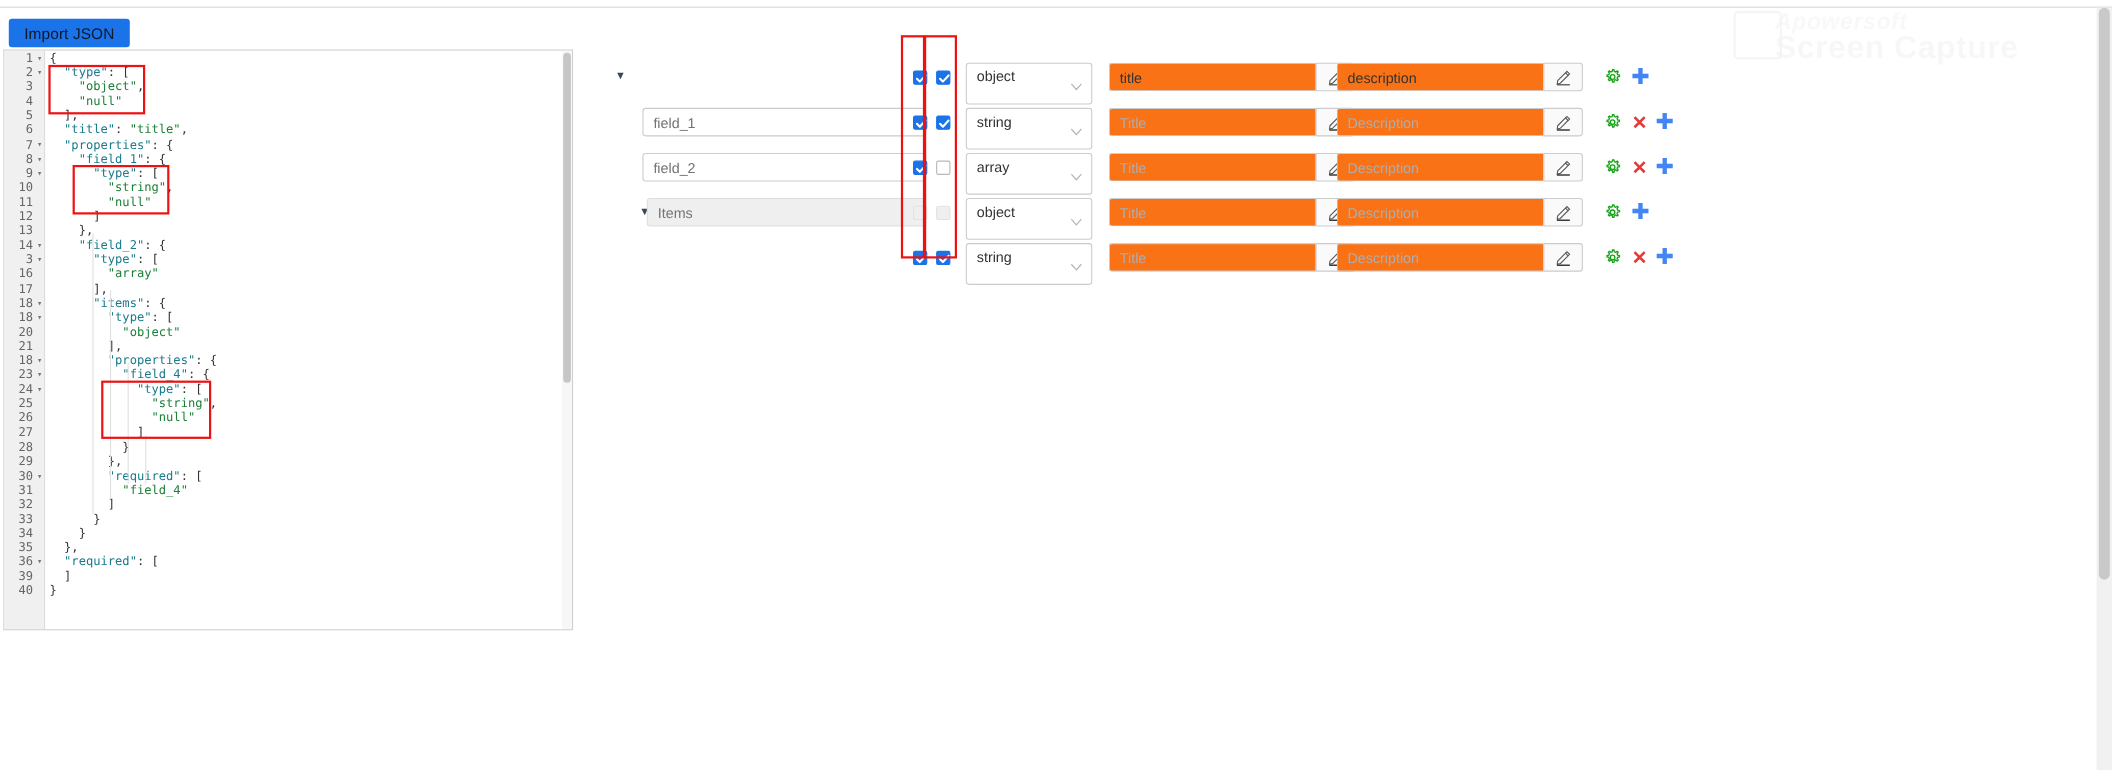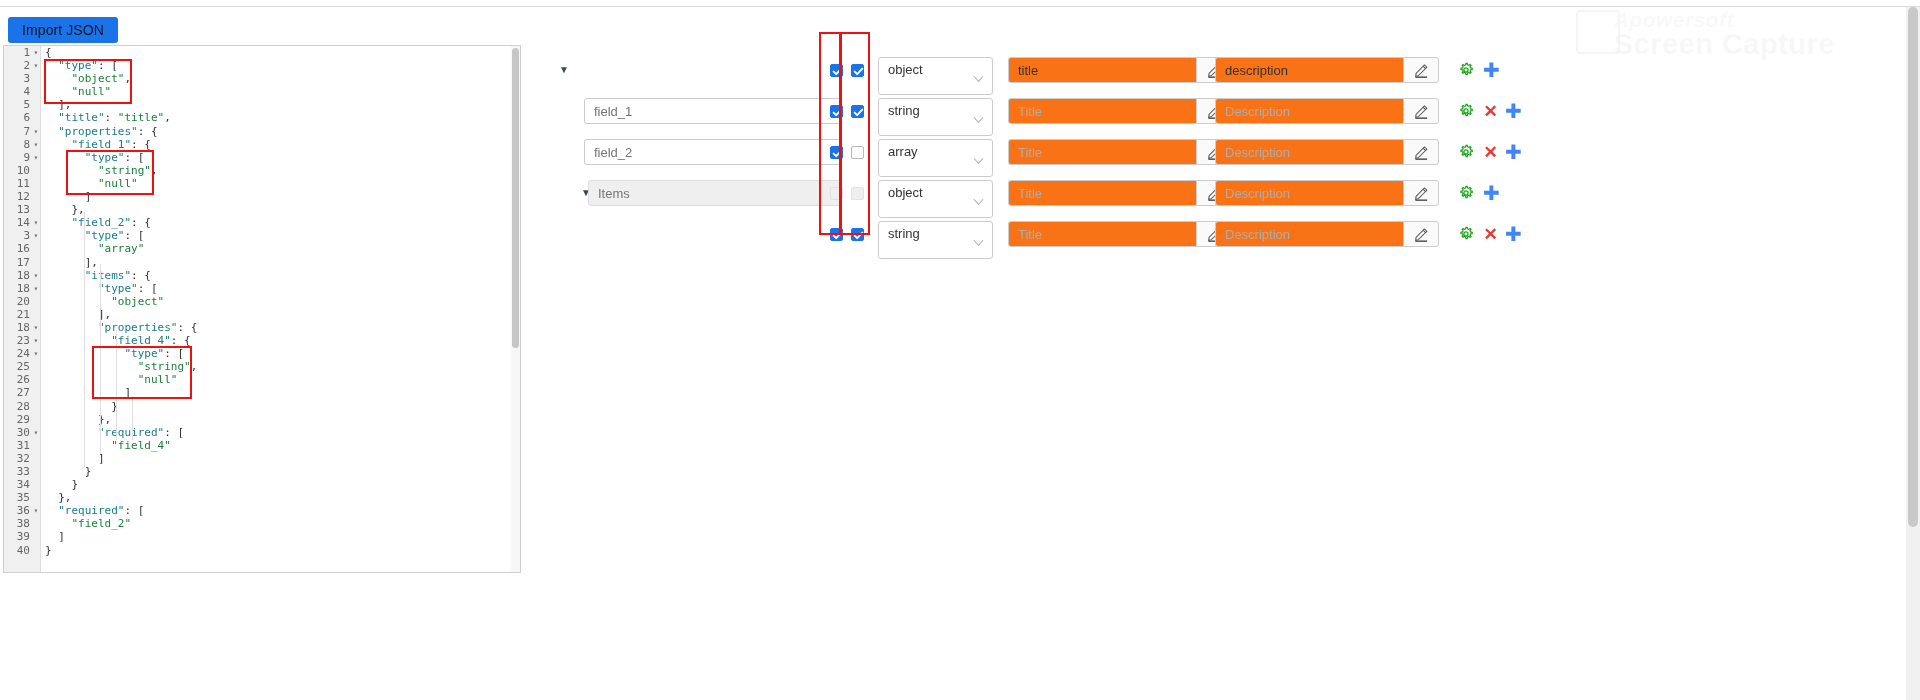--- a/index.html
+++ b/index.html
@@ -191,21 +191,20 @@
         <div class="ln"><span class="num">27</span><span class="txt">&nbsp;&nbsp;&nbsp;&nbsp;&nbsp;&nbsp;&nbsp;&nbsp;&nbsp;&nbsp;&nbsp;&nbsp;<span class="p">]</span></span></div>
         <div class="ln"><span class="num">28</span><span class="txt">&nbsp;&nbsp;&nbsp;&nbsp;&nbsp;&nbsp;&nbsp;&nbsp;&nbsp;&nbsp;<span class="p">}</span></span></div>
         <div class="ln"><span class="num">29</span><span class="txt">&nbsp;&nbsp;&nbsp;&nbsp;&nbsp;&nbsp;&nbsp;&nbsp;<span class="p">},</span></span></div>
         <div class="ln"><span class="num">30</span><span class="fold">▾</span><span class="txt">&nbsp;&nbsp;&nbsp;&nbsp;&nbsp;&nbsp;&nbsp;&nbsp;<span class="k">"required"</span><span class="p">: [</span></span></div>
         <div class="ln"><span class="num">31</span><span class="txt">&nbsp;&nbsp;&nbsp;&nbsp;&nbsp;&nbsp;&nbsp;&nbsp;&nbsp;&nbsp;<span class="s">"field_4"</span></span></div>
         <div class="ln"><span class="num">32</span><span class="txt">&nbsp;&nbsp;&nbsp;&nbsp;&nbsp;&nbsp;&nbsp;&nbsp;<span class="p">]</span></span></div>
         <div class="ln"><span class="num">33</span><span class="txt">&nbsp;&nbsp;&nbsp;&nbsp;&nbsp;&nbsp;<span class="p">}</span></span></div>
         <div class="ln"><span class="num">34</span><span class="txt">&nbsp;&nbsp;&nbsp;&nbsp;<span class="p">}</span></span></div>
         <div class="ln"><span class="num">35</span><span class="txt">&nbsp;&nbsp;<span class="p">},</span></span></div>
         <div class="ln"><span class="num">36</span><span class="fold">▾</span><span class="txt">&nbsp;&nbsp;<span class="k">"required"</span><span class="p">: [</span></span></div>
-        <div class="ln"><span class="num">38</span><span class="txt">&nbsp;&nbsp;&nbsp;&nbsp;<span class="s">"field_2"</span></span></div>
         <div class="ln"><span class="num">39</span><span class="txt">&nbsp;&nbsp;<span class="p">]</span></span></div>
         <div class="ln"><span class="num">40</span><span class="txt"><span class="p">}</span></span></div>
       </div>
     <div class="ed-sb-track">
       <div class="ed-sb-thumb"></div>
     </div>
   <div class="guide" style="left: 80px; top: 166px; height: 255px;"></div>
       <div class="guide" style="left: 96px; top: 218px; height: 190px;"></div>
       <div class="guide" style="left: 112px; top: 284px; height: 110px;"></div>
       <div class="guide" style="left: 128px; top: 350px; height: 44px;"></div>

